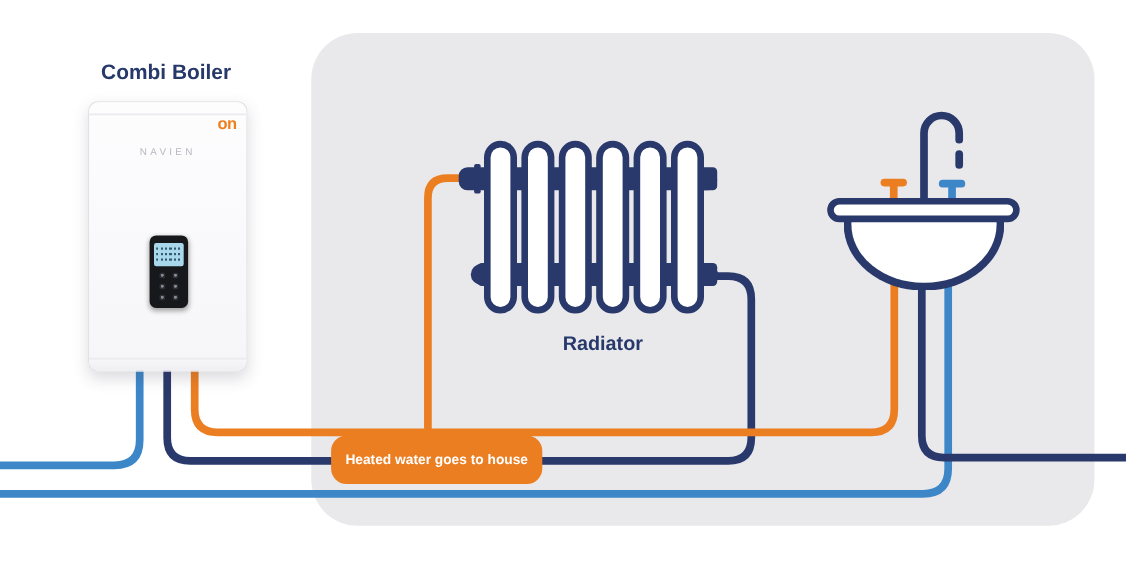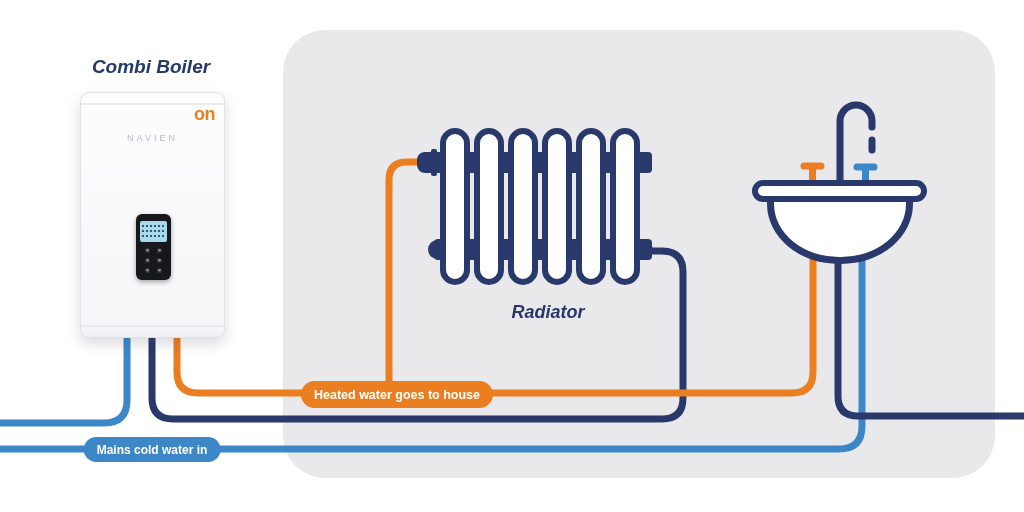--- a/index.html
+++ b/index.html
@@ -25,21 +25,21 @@
     background:linear-gradient(180deg,#fdfdfe 0%,#f6f6f9 100%);
     border:1px solid #e2e2e6; border-radius:9px;
     box-shadow:0 6px 14px rgba(60,60,85,.18);}
   .boiler-cap-top{left:0; top:0; width:100%; height:12px;
     background:#fdfdfe; border-bottom:2px solid #ebebef; border-radius:9px 9px 0 0;}
   .boiler-cap-bottom{left:0; bottom:0; width:100%; height:12px;
     background:linear-gradient(180deg,#f7f7fa,#efeff3); border-top:2px solid #ebebef;
     border-radius:0 0 9px 9px;}
   .boiler-brand{left:0; top:40px; width:100%; text-align:center;
     font-size:9px; font-weight:normal; letter-spacing:3px; color:#b7bac1;}
-  .boiler-logo{right:9px; top:11px; font-size:18px; font-weight:800;
+  .boiler-logo{right:9px; top:11px; font-size:15px; font-weight:800;
     color:#EE7F1F; letter-spacing:-0.5px;}
   .ctrl-panel{left:55px; top:121px; width:35px; height:66px;
     background:#17181c; border-radius:6px; box-shadow:0 2px 5px rgba(0,0,0,.35);}
   .lcd{left:4px; top:7px; width:27px; height:21px; background:var(--lcd); border-radius:2px;}
   .lcd-row{position:absolute; left:2px; right:2px; height:2px;
     background:repeating-linear-gradient(90deg,#33596e 0 2px,transparent 2px 4px);}
   .key{position:absolute; width:5px; height:5px; border-radius:1.5px;
     background:radial-gradient(circle at 50% 45%, #8a8d96 0 1px, #2e3036 1.6px);}
   
   .rad-bar{background:var(--navy); border-radius:4px;}
@@ -49,24 +49,24 @@
   
   .sink-bowl{left:767px; top:198px; width:146px; height:66px; background:#fff;
     border:7px solid var(--navy); border-top:none;
     border-bottom-left-radius:72px 60px; border-bottom-right-radius:72px 60px;}
   .sink-rim{left:752px; top:180px; width:175px; height:22px; background:#fff;
     border:6px solid var(--navy); border-radius:12px;}
   
   .pill{display:flex; align-items:center; justify-content:center;
     transform:translateX(-50%); white-space:nowrap;
     color:#fff; font-weight:bold; font-size:12.5px; padding:0 13px; border-radius:14px;}
-  .pill-heated{left:397px; top:381px; height:27px; background:var(--orange);}
+  .pill-heated{left:397px; top:396px; height:44px; background:var(--orange);}
   .pill-return{left:582px; top:406px; height:27px; background:var(--navy);}
   .pill-mains{left:152px; top:437px; height:25px; background:var(--blue); font-size:12px;}
-  .h-title{transform:translateX(-50%); color:var(--text-navy); font-weight:800; white-space:nowrap;font-style:italic;}
+  .h-title{transform:translateX(-50%); color:var(--text-navy); font-weight:800; white-space:nowrap;}
   .title-boiler{left:151px; top:56px; font-size:19px;}
   .title-radiator{left:548px; top:302px; font-size:18px;}
 </style>
 </head>
 <body>
 
 <div class="stage">
 
   <div class="abs room-panel"></div>
 
@@ -132,15 +132,14 @@
   <div class="abs rad-nub" style="left:431px; top:149px; width:6px; height:27px; border-radius:2px;"></div>
   <div class="abs rad-nub" style="left:640px; top:154px; width:12px; height:19px; border-radius:0 10px 10px 0;"></div>
   <div class="abs rad-nub" style="left:428px; top:240px; width:12px; height:19px; border-radius:10px 0 0 10px;"></div>
   <div class="abs rad-nub" style="left:640px; top:241px; width:13px; height:19px; border-radius:0 10px 10px 0;"></div>
   <div class="abs h-title title-radiator">Radiator</div>
 
   <div class="abs sink-bowl"></div>
   <div class="abs sink-rim"></div>
 
   <div class="abs pill pill-heated">Heated water goes to house</div>
-  <div class="abs pill pill-mains">Mains cold water in</div>
 
 </div>
 
 </body></html>

